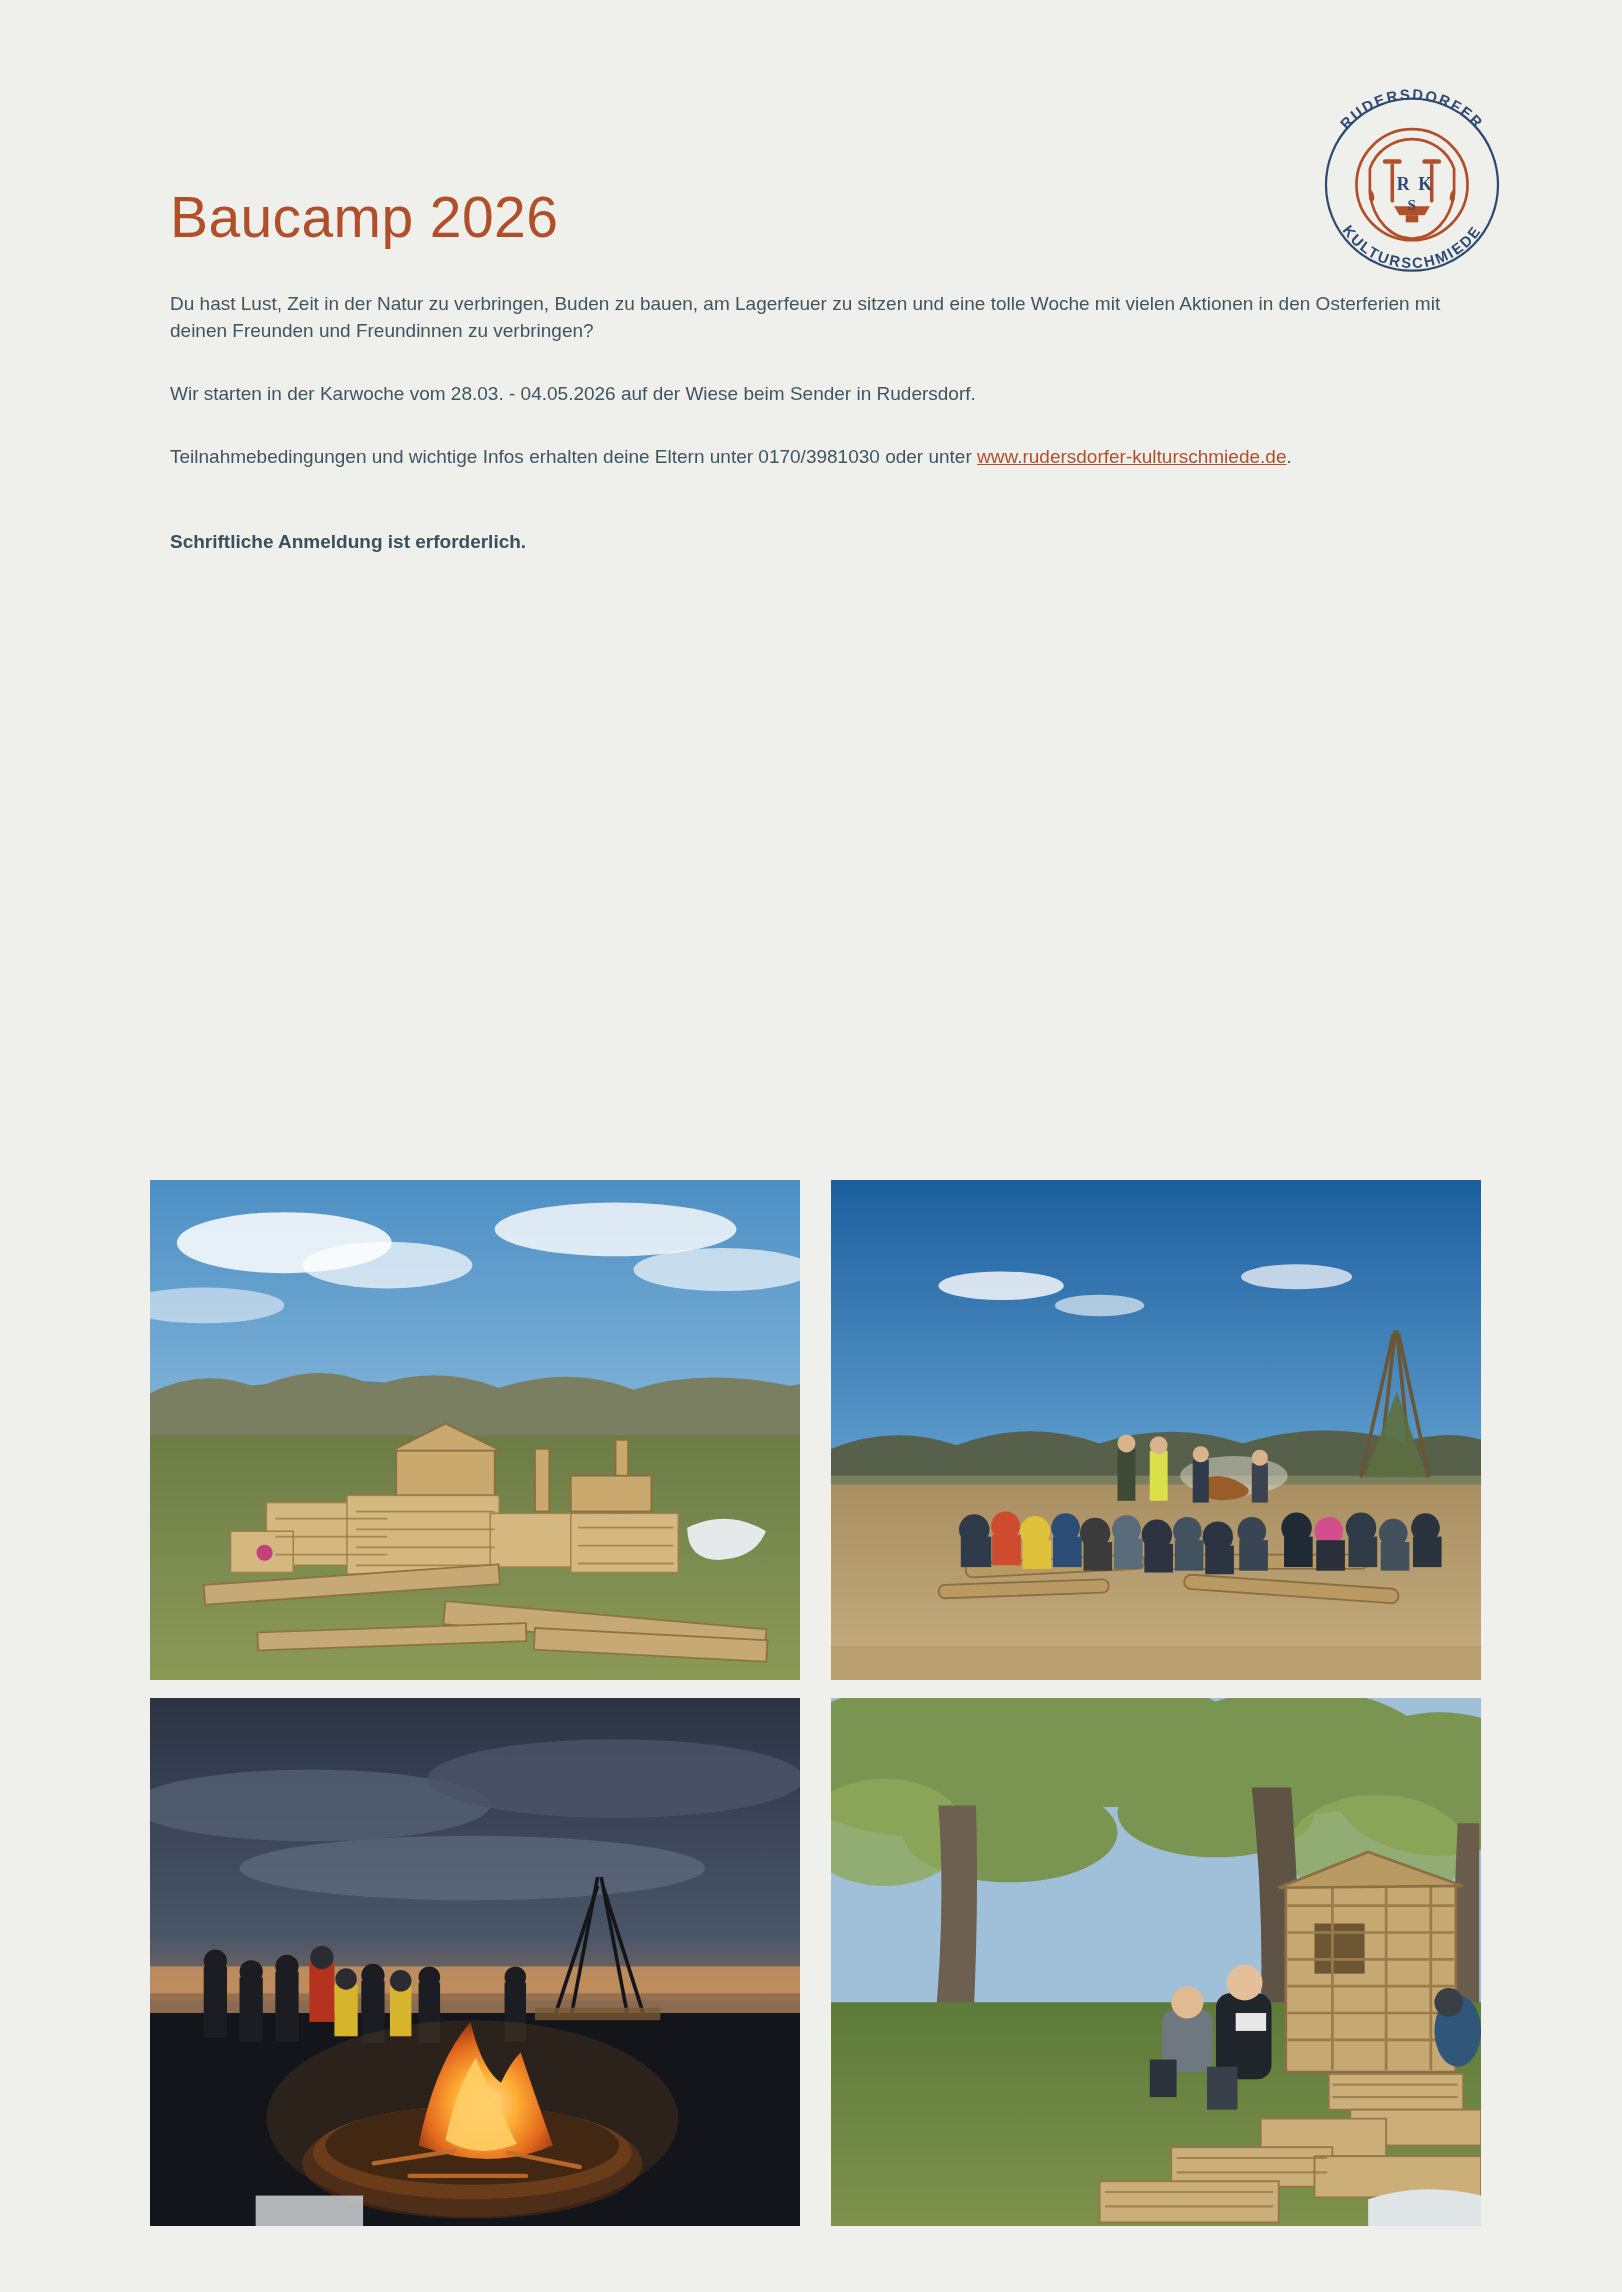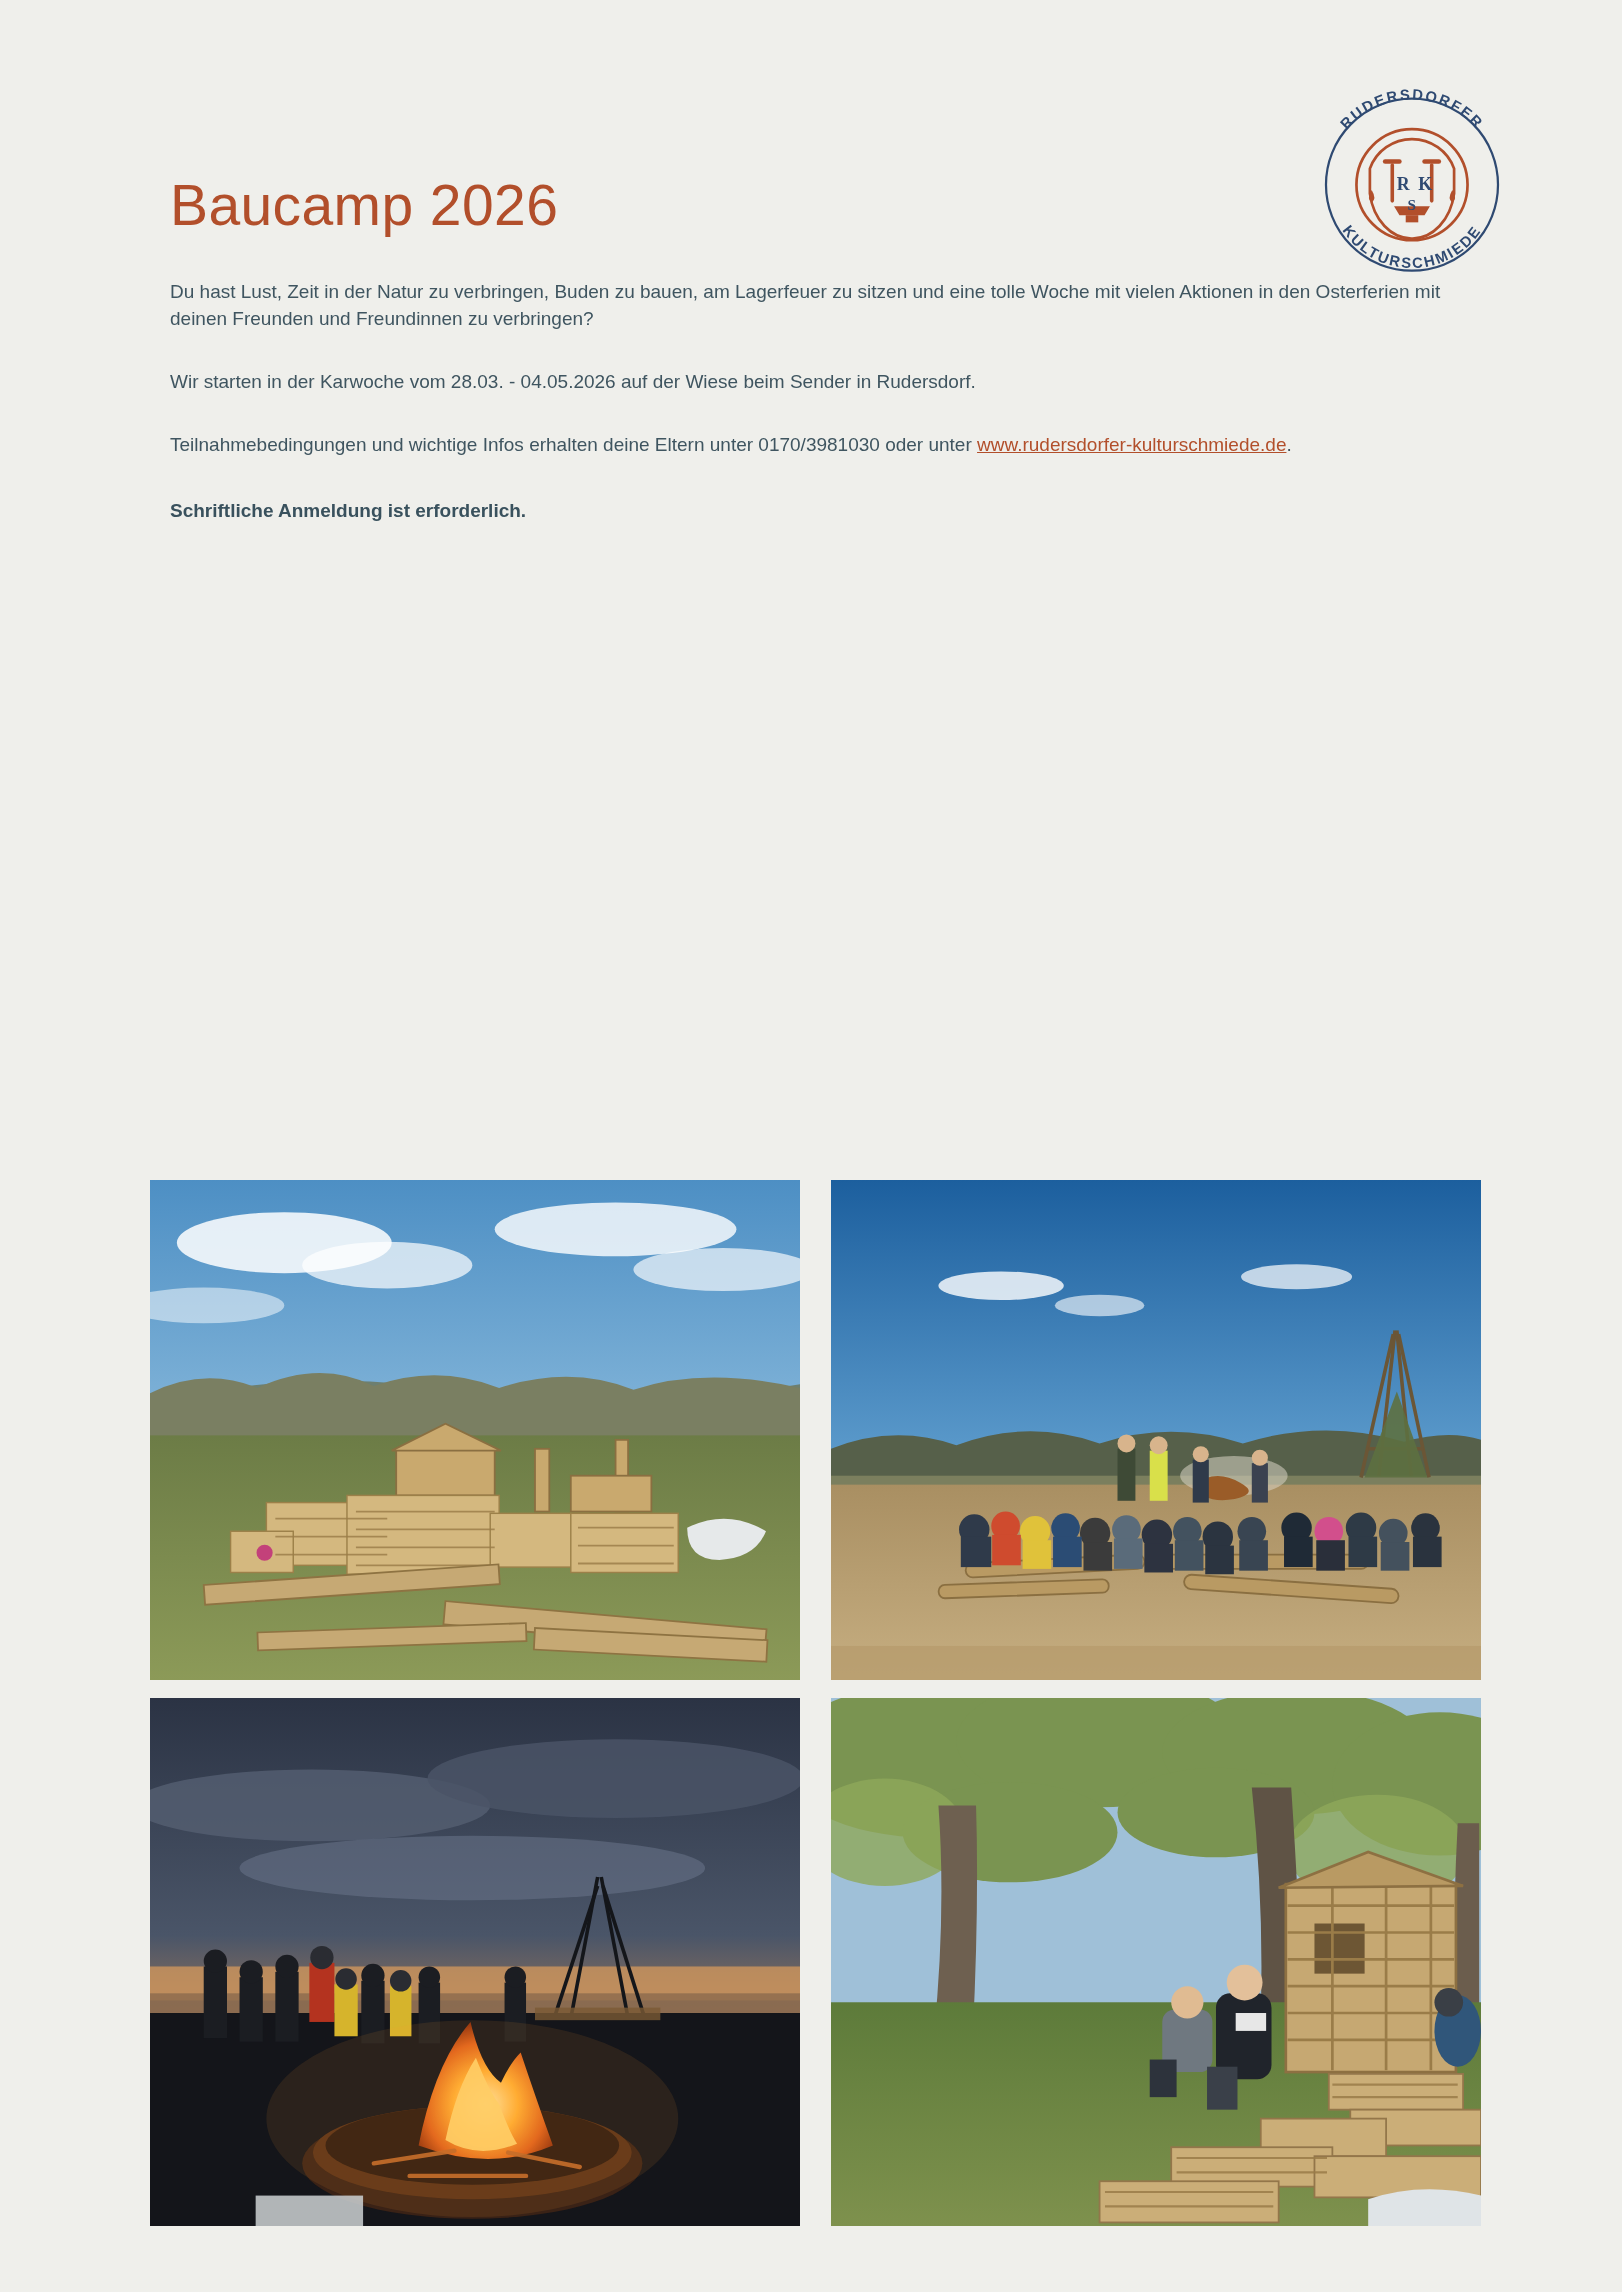--- a/index.html
+++ b/index.html
@@ -29,21 +29,21 @@
     right: 99px;
     width: 224px;
     height: 197px;
   }
   .logo svg { display: block; }
 
   
   .content {
     position: absolute;
     left: 170px;
-    top: 176px;
+    top: 188px;
     width: 1290px;
   }
   h1.title {
     font-size: 57px;
     font-weight: normal;
     color: #b24f2b;
     margin: 0 0 43px 0;
     letter-spacing: 0.4px;
     line-height: 1.05;
   }
@@ -56,21 +56,21 @@
   }
   p.para.intro { max-width: 1272px; }
   .highlight-orange {
     color: #b24f2b;
     font-weight: bold;
   }
   .period { color: #3f5560; }
   p.para.bold-dark {
     font-weight: bold;
     color: #39515d;
-    margin-top: 39px;
+    margin-top: 58px;
   }
   a.weblink {
     color: #b24f2b;
     text-decoration: underline;
     margin-top: 48px;
   }
 
   
   .gallery {
     position: absolute;

